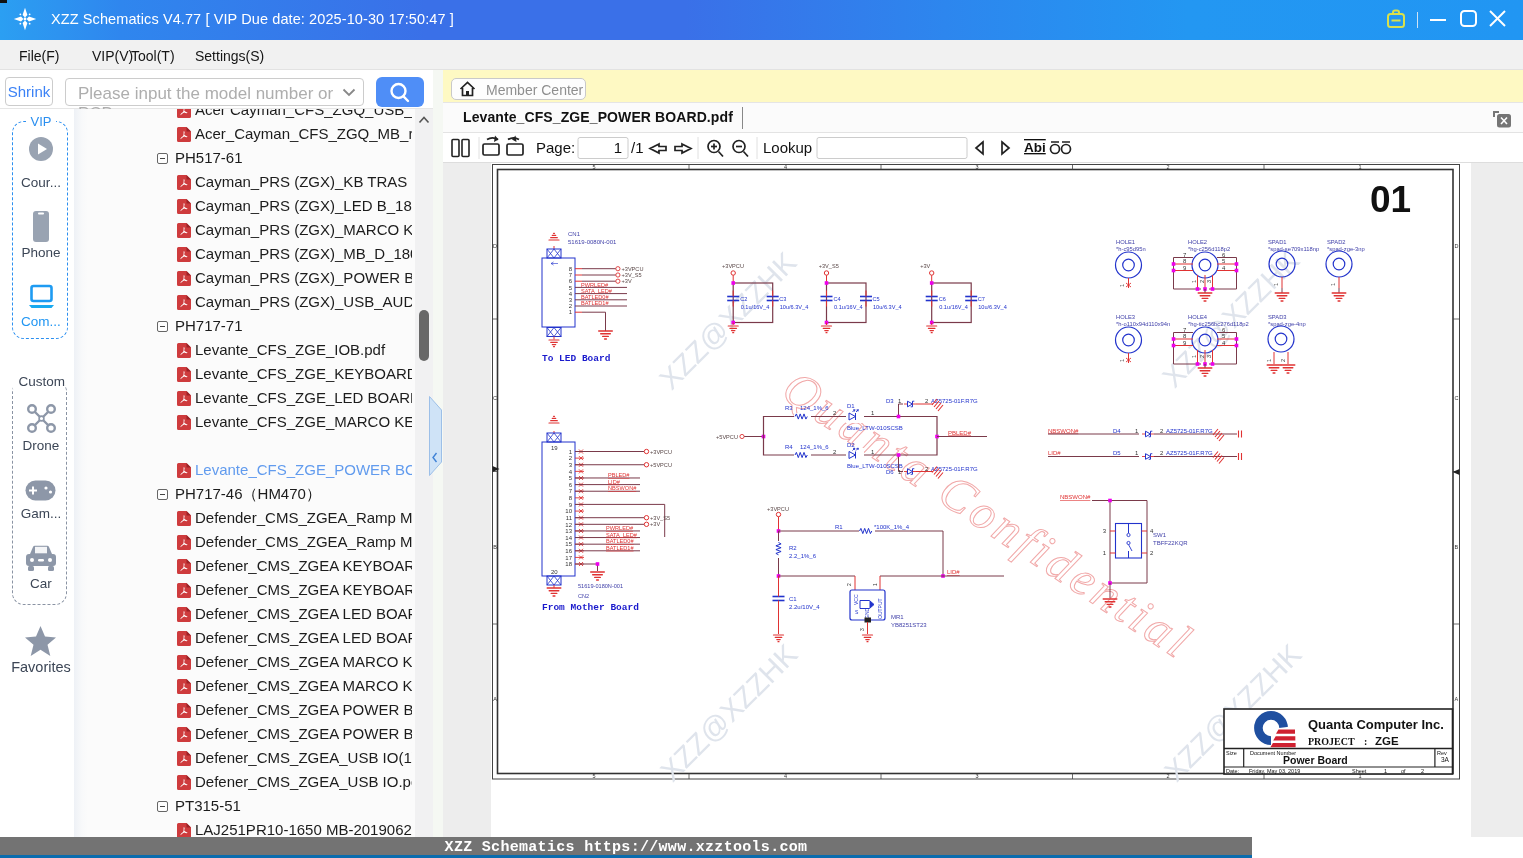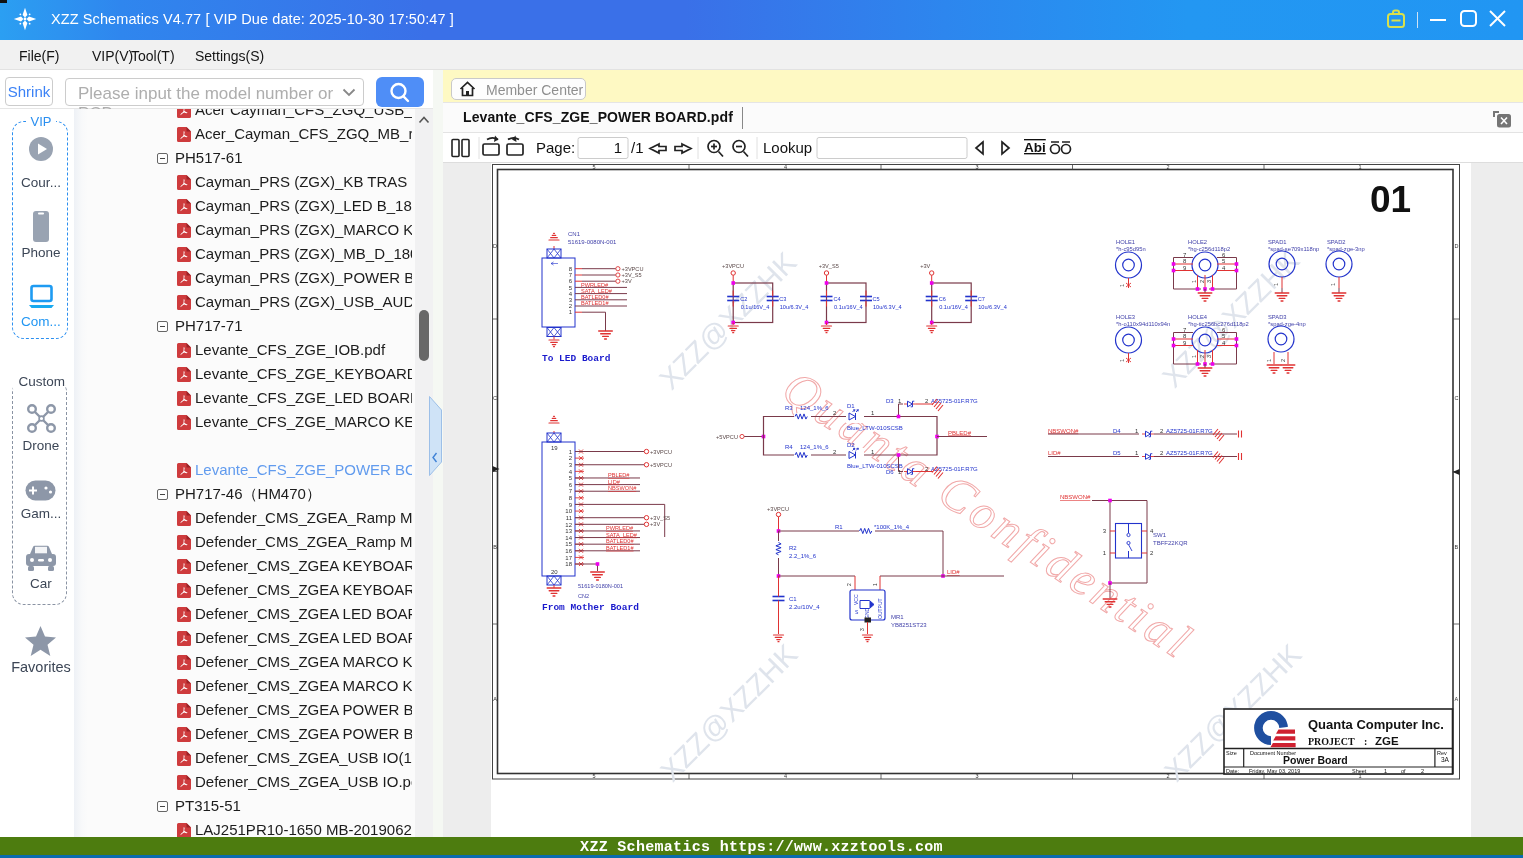--- a/index.html
+++ b/index.html
@@ -57,21 +57,21 @@
   #mctext { left:43px; top:12px; font-size:14px; color:#8f8f8f; }
   #tabrow { left:443px; top:103px; width:1080px; height:30px; background:#fbfbfb; border-bottom:1px solid #e3e3e3; }
   #tabtext { left:20px; top:6px; font-size:14px; font-weight:bold; color:#111; letter-spacing:0.1px; }
   #tabsep { left:299px; top:4px; width:1px; height:22px; background:#888; }
   #pdfbar { left:443px; top:133px; width:1080px; height:30px; background:#fff; border-bottom:1px solid #ddd; }
 
   
   #viewport { left:443px; top:163px; width:1080px; height:674px; background:#ededed; }
 
   
-  #bottombar { left:0; top:837px; width:1523px; height:21px; background:#4d7c0f; border-bottom:3px solid #0a6cae; text-align:center; }
+  #bottombar { left:0; top:837px; width:1252px; height:21px; background:#737373; border-bottom:3px solid #0a6cae; text-align:center; }
   #bottombar span { font-family:"Liberation Mono",monospace; font-weight:bold; font-size:15px; color:#fff; line-height:17px; letter-spacing:0.3px; }
 </style>
 </head>
 <body>
   <div class="abs" id="titlebar"></div>
   <div class="abs" id="title-text">XZZ Schematics V4.77 [ VIP Due date: 2025-10-30 17:50:47 ]</div>
   <div class="abs" id="corner-artifact"></div>
   <svg class="abs" style="left:13px;top:7px" width="24" height="24" viewBox="0 0 30 30">
     <g fill="#fff">
       <path d="M15 1 L18 10 L15 13 L12 10 Z"></path>

